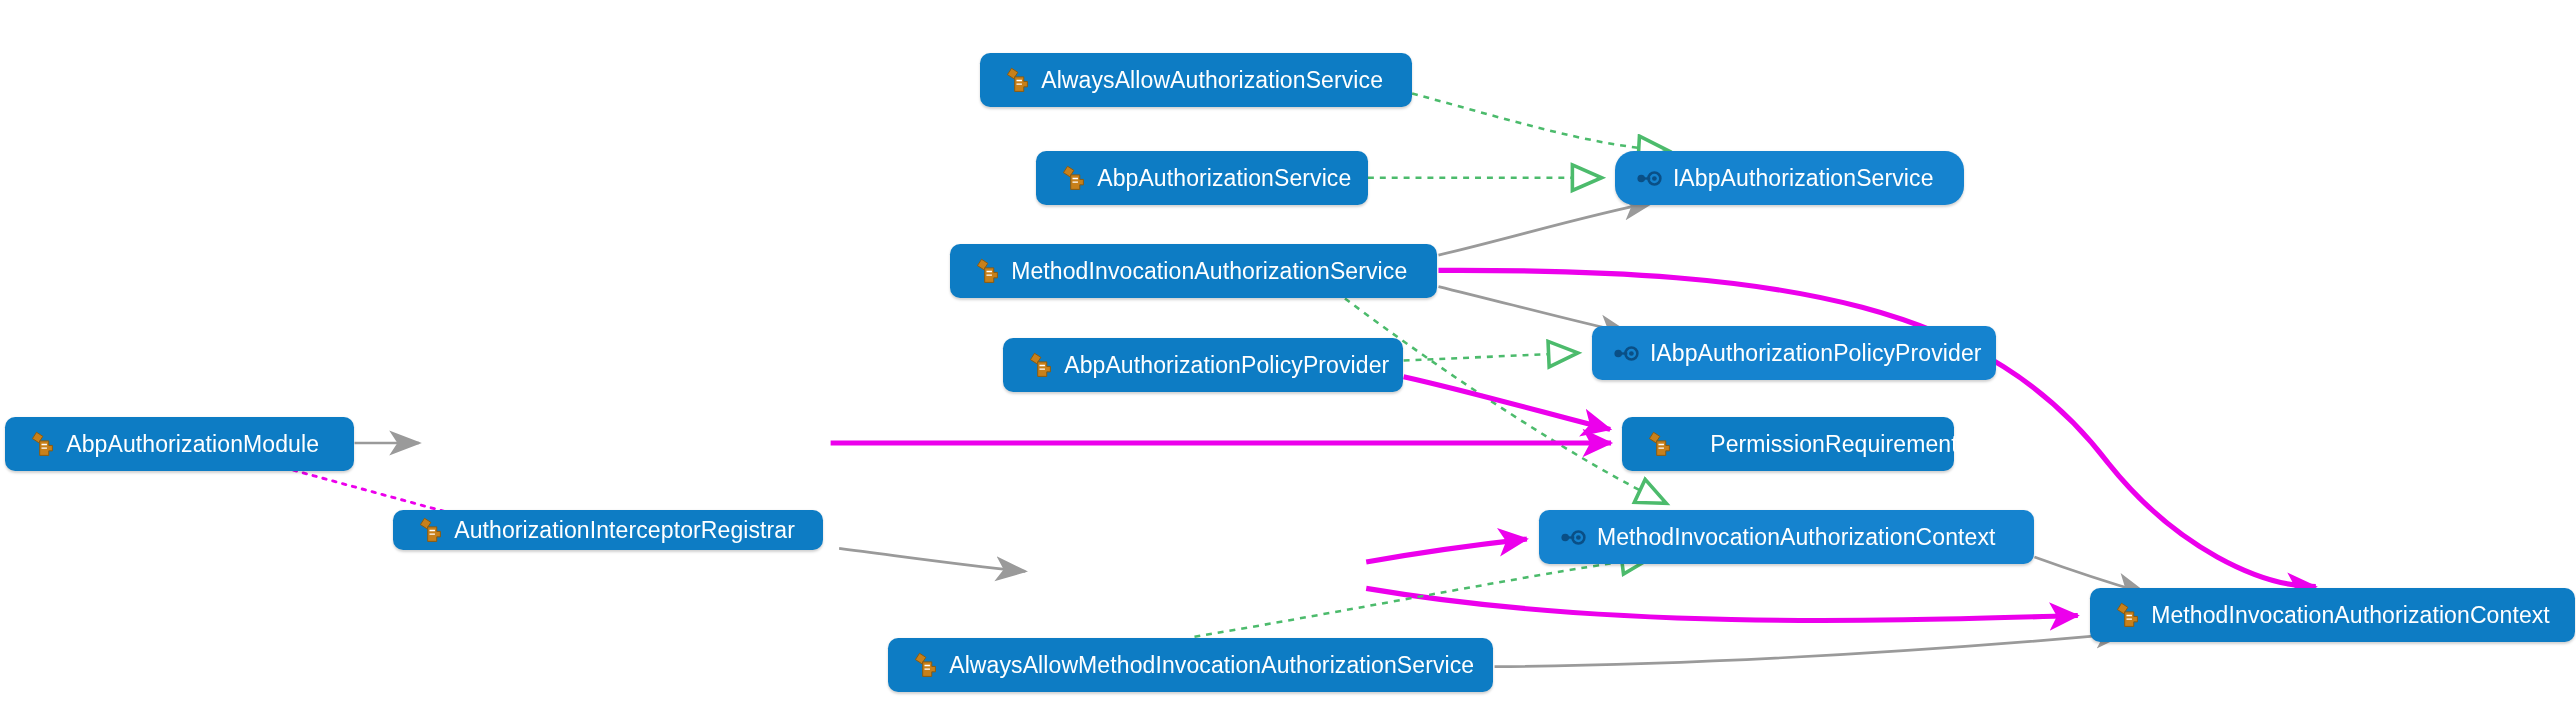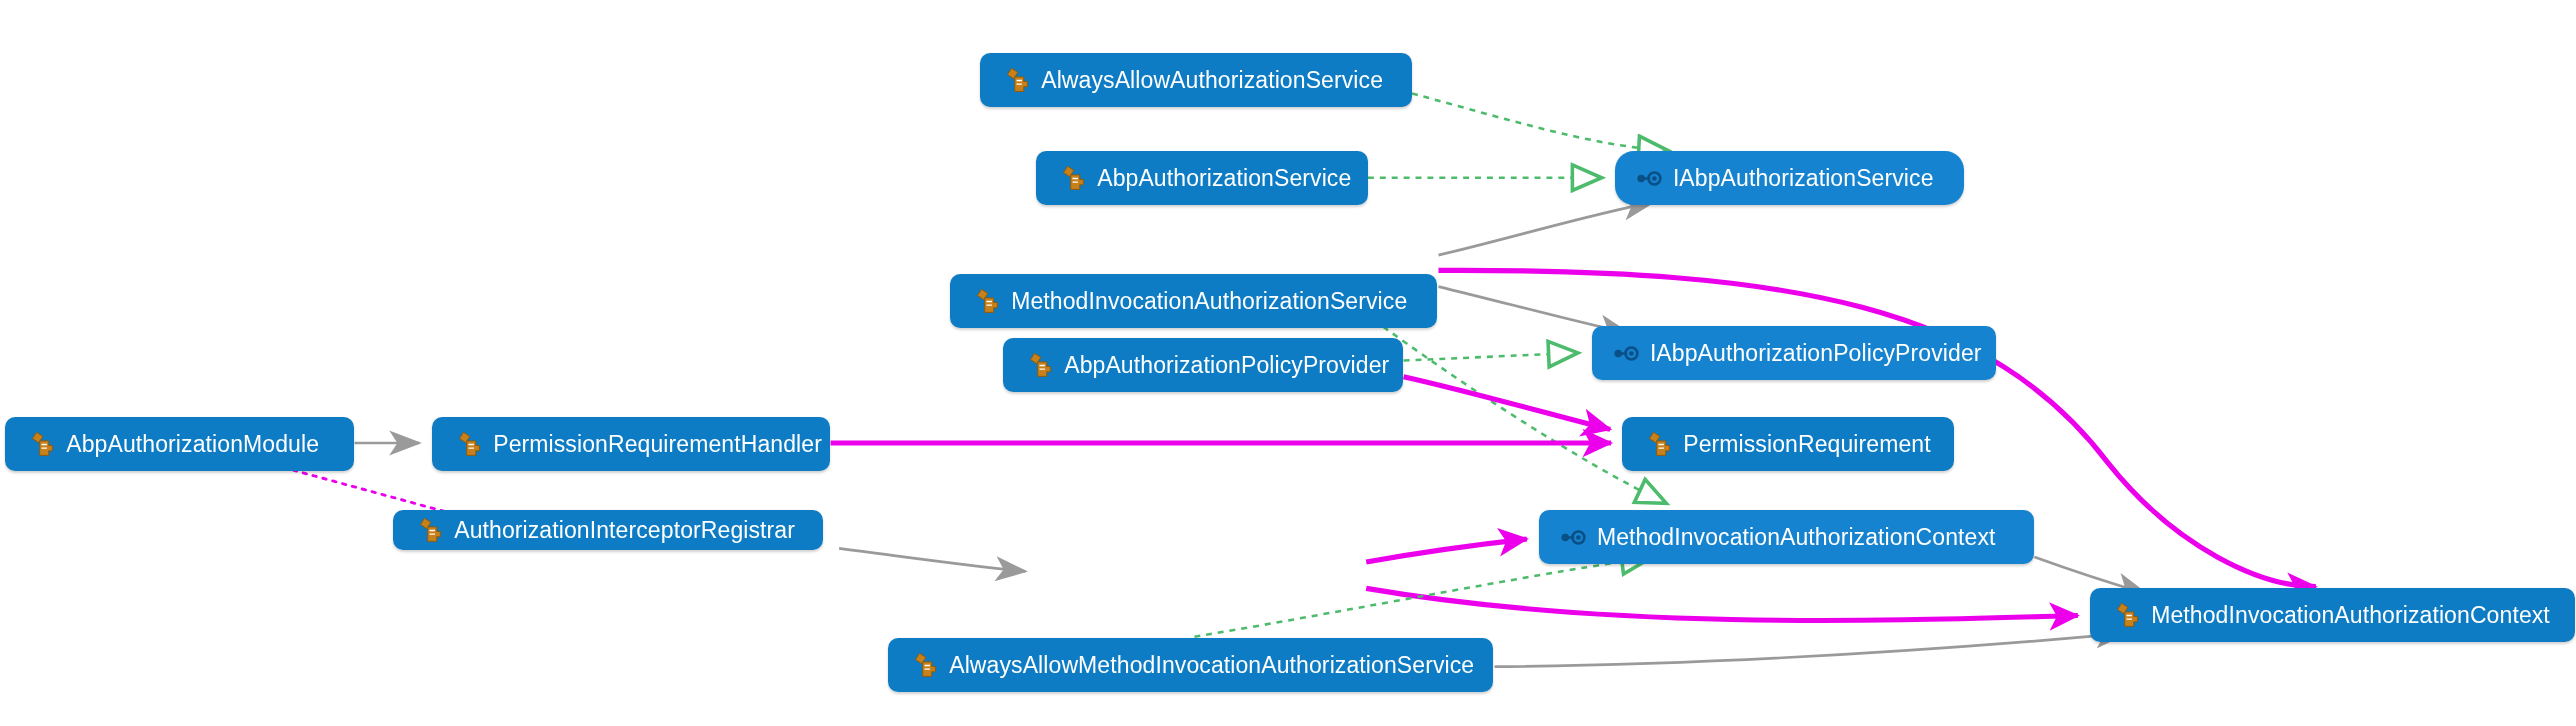--- a/index.html
+++ b/index.html
@@ -138,21 +138,21 @@
   <div class="node iface" style="left:1615px; top:151px; width:349px; height:54px;border-radius:19px;">
     <svg class="ico" viewBox="0 0 32 32">
       <circle cx="8" cy="16" r="4.2" fill="#0a4f86"></circle>
       <line x1="11" y1="16" x2="18" y2="16" stroke="#0a4f86" stroke-width="2.6"></line>
       <circle cx="22.5" cy="16" r="6.6" fill="none" stroke="#0a4f86" stroke-width="2.8"></circle>
       <circle cx="22.5" cy="16" r="2.6" fill="#0a4f86"></circle>
     </svg>
     <span class="lbl">IAbpAuthorizationService</span>
   </div>
 
-  <div class="node cls" style="left:950px; top:244px; width:487px; height:54px;margin-top:30px;">
+  <div class="node cls" style="left:950px; top:244px; width:487px; height:54px;">
     <svg class="ico" viewBox="0 0 32 32">
       <g fill="#c8801a" stroke="#8a5a10" stroke-width="1.1" stroke-linejoin="round">
         <path d="M10.5 2.5 L17.5 7 L13 14 L6 9.5 Z"></path>
         <path d="M14 12 L24 12 L24 17 L28 17 L28 23 L24 23 L24 28 L14 28 Z"></path>
       </g>
       <path d="M16 16 L22 16 M16 20 L22 20" stroke="#ffffff" stroke-width="1.4"></path>
     </svg>
     <span class="lbl">MethodInvocationAuthorizationService</span>
   </div>
 
@@ -181,32 +181,22 @@
     <svg class="ico" viewBox="0 0 32 32">
       <g fill="#c8801a" stroke="#8a5a10" stroke-width="1.1" stroke-linejoin="round">
         <path d="M10.5 2.5 L17.5 7 L13 14 L6 9.5 Z"></path>
         <path d="M14 12 L24 12 L24 17 L28 17 L28 23 L24 23 L24 28 L14 28 Z"></path>
       </g>
       <path d="M16 16 L22 16 M16 20 L22 20" stroke="#ffffff" stroke-width="1.4"></path>
     </svg>
     <span class="lbl">AbpAuthorizationModule</span>
   </div>
 
-  <div class="node cls" style="left:432px; top:417px; width:398px; height:54px;">
-    <svg class="ico" viewBox="0 0 32 32">
-      <g fill="#c8801a" stroke="#8a5a10" stroke-width="1.1" stroke-linejoin="round">
-        <path d="M10.5 2.5 L17.5 7 L13 14 L6 9.5 Z"></path>
-        <path d="M14 12 L24 12 L24 17 L28 17 L28 23 L24 23 L24 28 L14 28 Z"></path>
-      </g>
-      <path d="M16 16 L22 16 M16 20 L22 20" stroke="#ffffff" stroke-width="1.4"></path>
-    </svg>
-    <span class="lbl">PermissionRequirementHandler</span>
-  </div>
-
-  <div class="node cls" style="left:1622px; top:417px; width:332px; height:54px;">
+
+  <div class="node cls" style="left:1622px; top:417px; width:332px; height:54px;gap:27px;">
     <svg class="ico" viewBox="0 0 32 32">
       <g fill="#c8801a" stroke="#8a5a10" stroke-width="1.1" stroke-linejoin="round">
         <path d="M10.5 2.5 L17.5 7 L13 14 L6 9.5 Z"></path>
         <path d="M14 12 L24 12 L24 17 L28 17 L28 23 L24 23 L24 28 L14 28 Z"></path>
       </g>
       <path d="M16 16 L22 16 M16 20 L22 20" stroke="#ffffff" stroke-width="1.4"></path>
     </svg>
     <span class="lbl">PermissionRequirement</span>
   </div>
 

